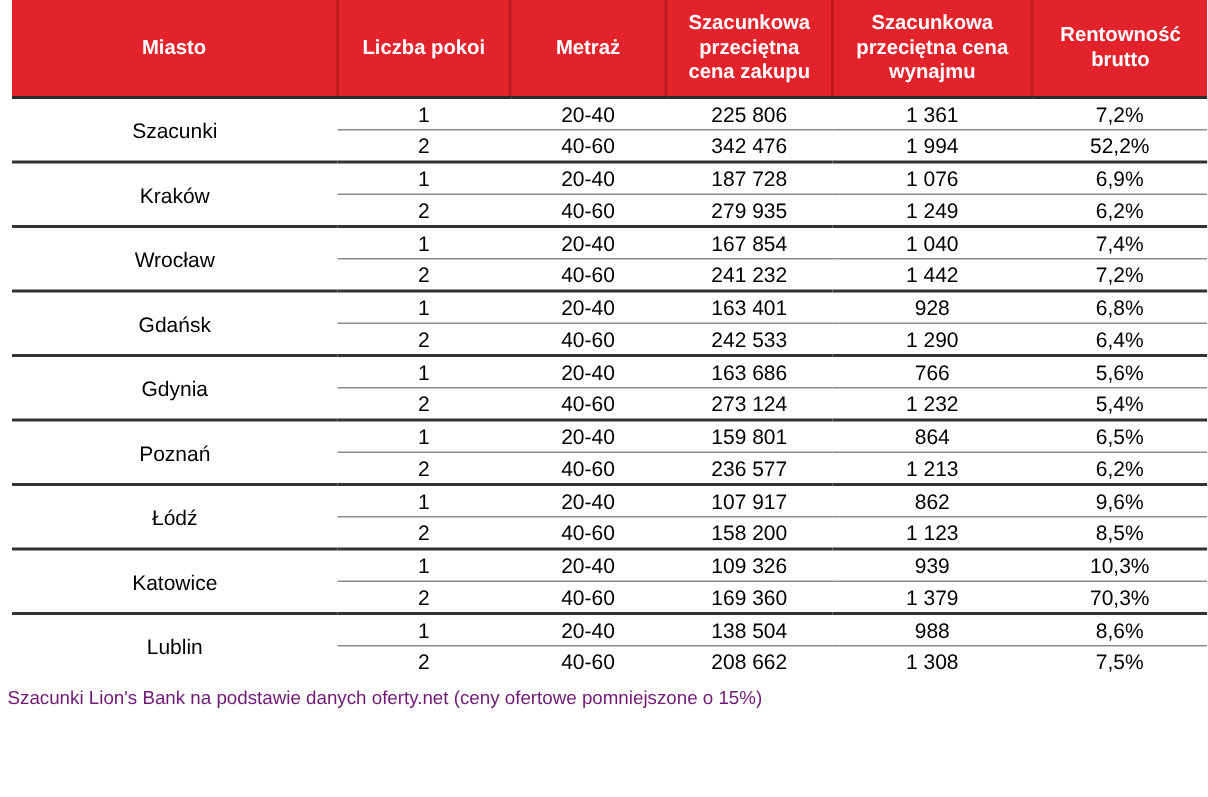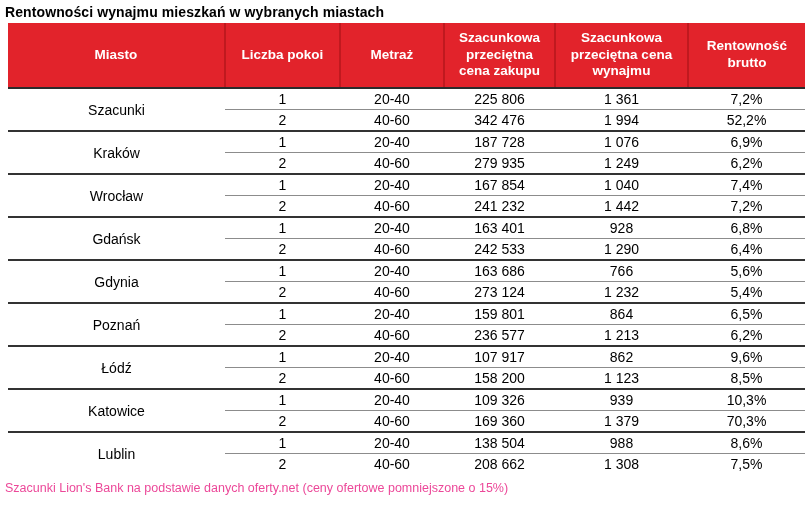--- a/index.html
+++ b/index.html
@@ -52,30 +52,29 @@
     height: 20px;
     line-height: 20px;
     padding: 0 2px;
     white-space: nowrap;
   }
   tbody td.sub-sep { border-top: 1px solid #8c8c8c; }
   tbody td.group-end { border-bottom: 2px solid #333333; }
 
   .source-note {
     font-size: 12.5px;
-    color: #ec4899;
+    color: #701a75;
     margin: 7px 0 0 5px;
   }
 </style>
 </head>
 <body>
 
 <div class="page">
 
-  <div class="title">Rentowności wynajmu mieszkań w wybranych miastach</div>
 
   <table class="yield-table">
     <colgroup>
       <col class="c-city">
       <col class="c-rooms">
       <col class="c-area">
       <col class="c-buy">
       <col class="c-rent">
       <col class="c-yield">
     </colgroup>

